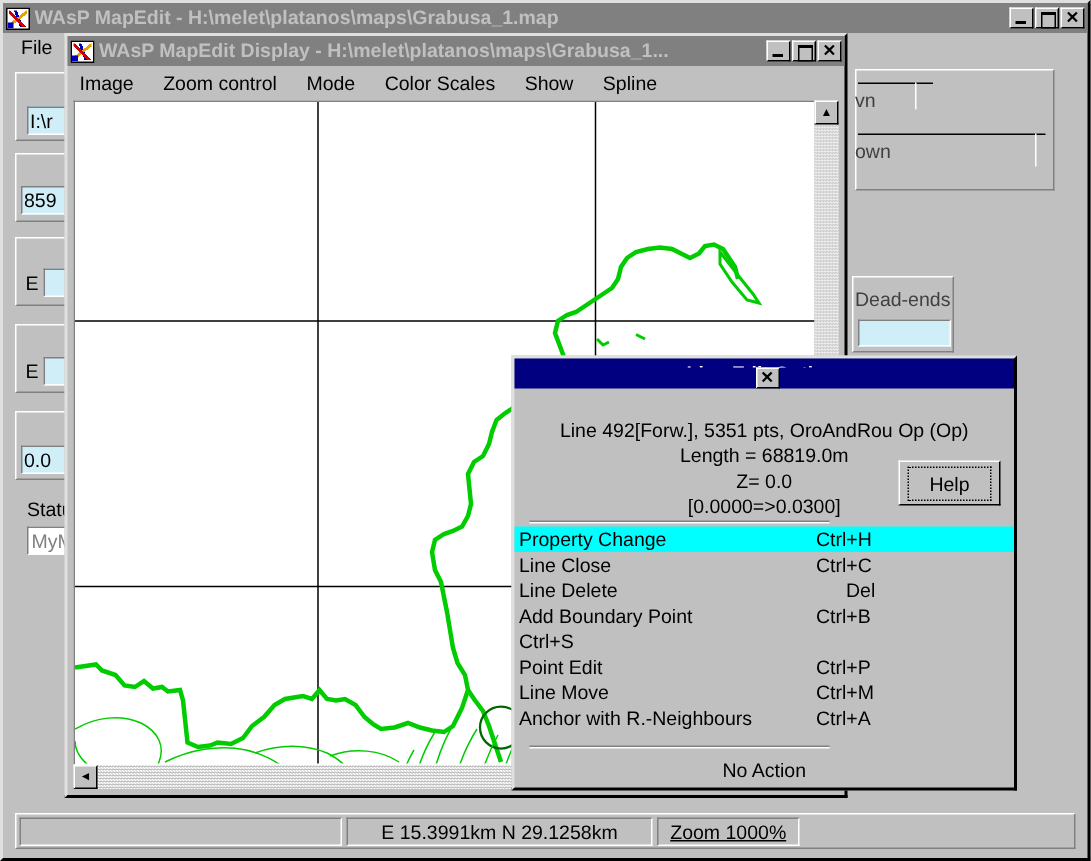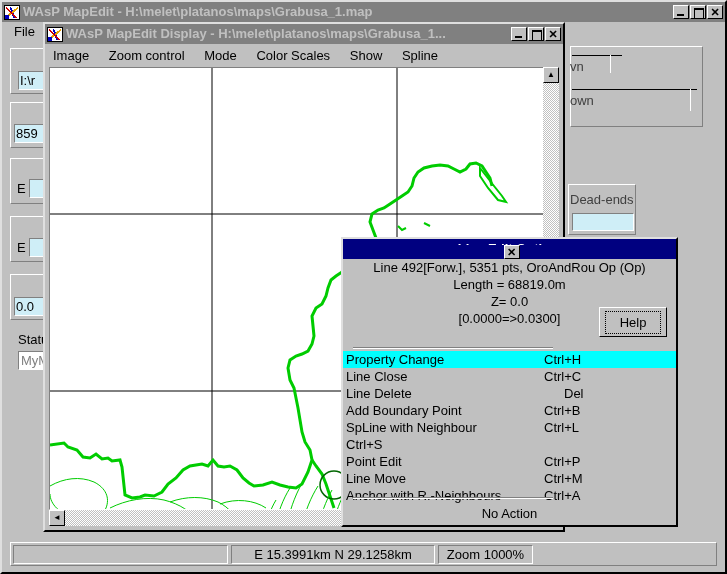--- a/index.html
+++ b/index.html
@@ -232,21 +232,21 @@
     border-left: 1px solid #808080;
     border-right: 1px solid #ffffff;
     border-bottom: 1px solid #ffffff;
     display: flex; align-items: center; justify-content: center;
     font-size: 13px; color: #000;
     white-space: nowrap;
     background: #c0c0c0;
   }
   #sb-blank { flex: 0 0 215px; }
   #sb-coords { flex: 0 0 204px; }
-  #sb-zoom { flex: 0 0 95px; }
+  #sb-zoom { flex: 0 0 95px; text-decoration: underline; }
 
   
   #display-window {
     position: absolute;
     left: 43px; top: 22px;
     width: 522px; height: 510px;
     background: #c0c0c0;
     border-top: 2px solid #dfdfdf;
     border-left: 2px solid #dfdfdf;
     border-right: 2px solid #000000;
@@ -320,21 +320,21 @@
     position: absolute;
     left: 341px; top: 237px;
     width: 337px; height: 290px;
     background: #c0c0c0;
     border-top: 2px solid #dfdfdf;
     border-left: 2px solid #dfdfdf;
     border-right: 2px solid #000000;
     border-bottom: 2px solid #000000;
   }
   #dlg-info {
-    padding-top: 0;
+    padding-top: 19px;
     text-align: center;
     font-size: 13px;
     color: #000;
     line-height: 17px;
   }
   #dlg-help-btn {
     position: absolute;
     right: 9px; top: 68px;
     width: 68px; height: 30px;
     background: #c0c0c0;
@@ -591,24 +591,20 @@
       </div>
       <div class="dlg-item">
         <span class="lbl">Line Delete</span>
         <span class="acc" style="padding-left:20px;">Del</span>
       </div>
       <div class="dlg-item">
         <span class="lbl">Add Boundary Point</span>
         <span class="acc">Ctrl+B</span>
       </div>
       <div class="dlg-item">
-        <span class="lbl">SpLine with Neighbour</span>
-        <span class="acc">Ctrl+L</span>
-      </div>
-      <div class="dlg-item">
         <span class="acc">Ctrl+S</span>
       </div>
       <div class="dlg-item">
         <span class="lbl">Point Edit</span>
         <span class="acc">Ctrl+P</span>
       </div>
       <div class="dlg-item">
         <span class="lbl">Line Move</span>
         <span class="acc">Ctrl+M</span>
       </div>

